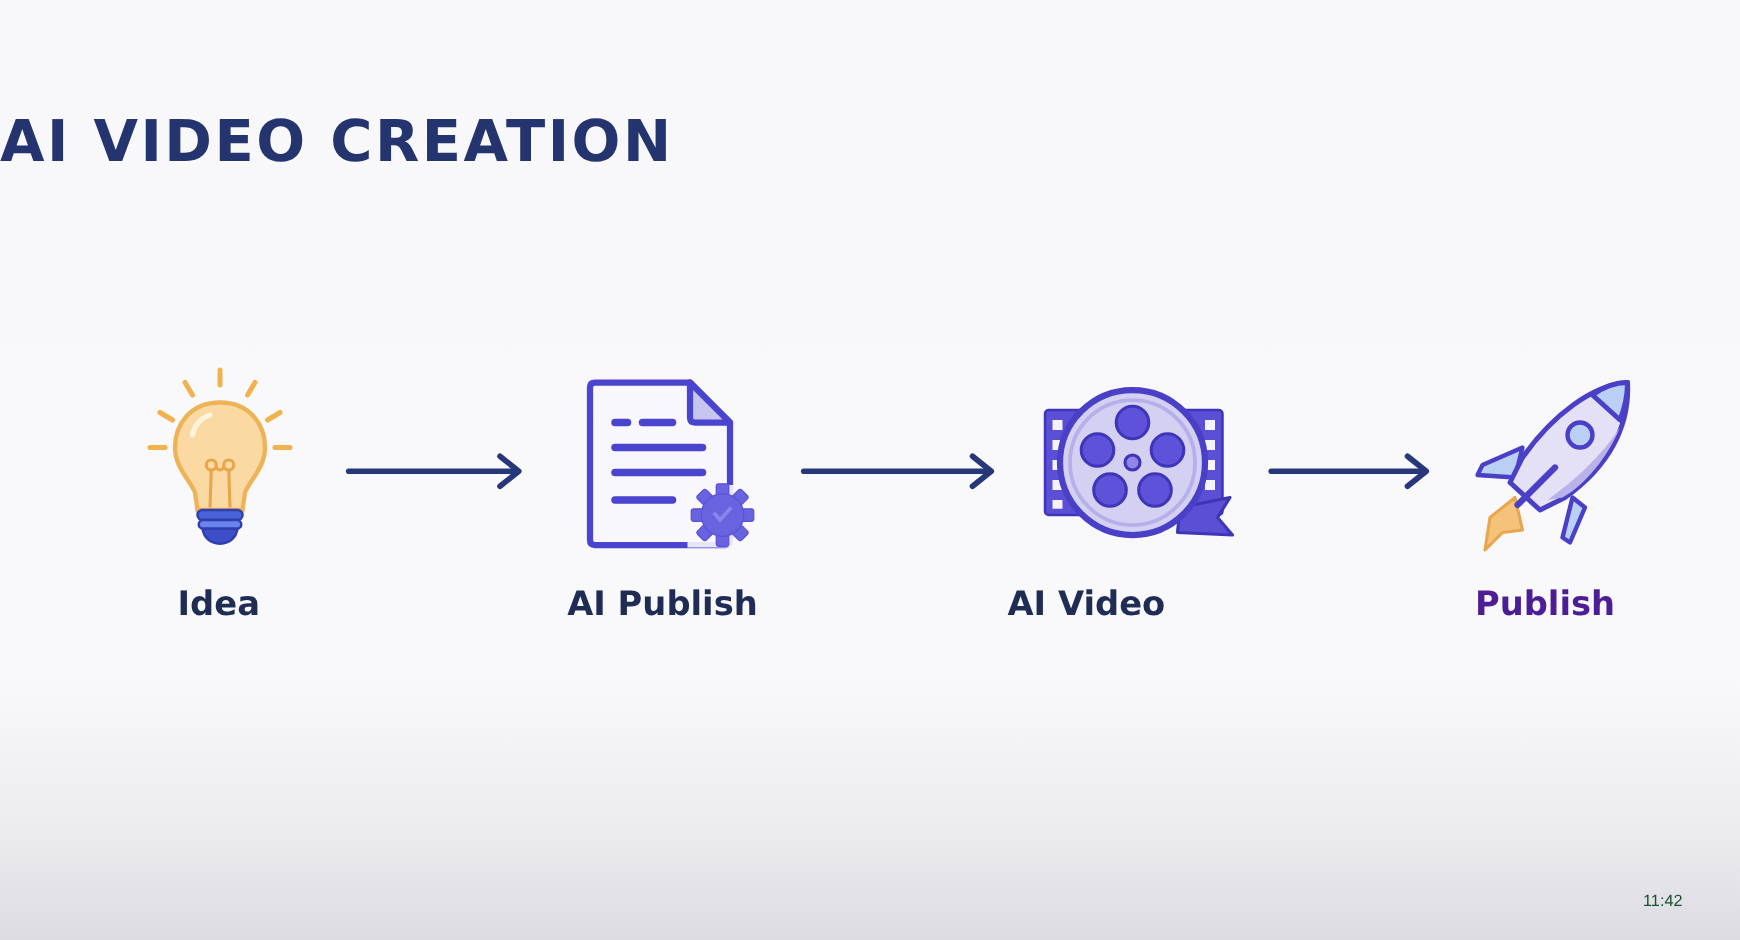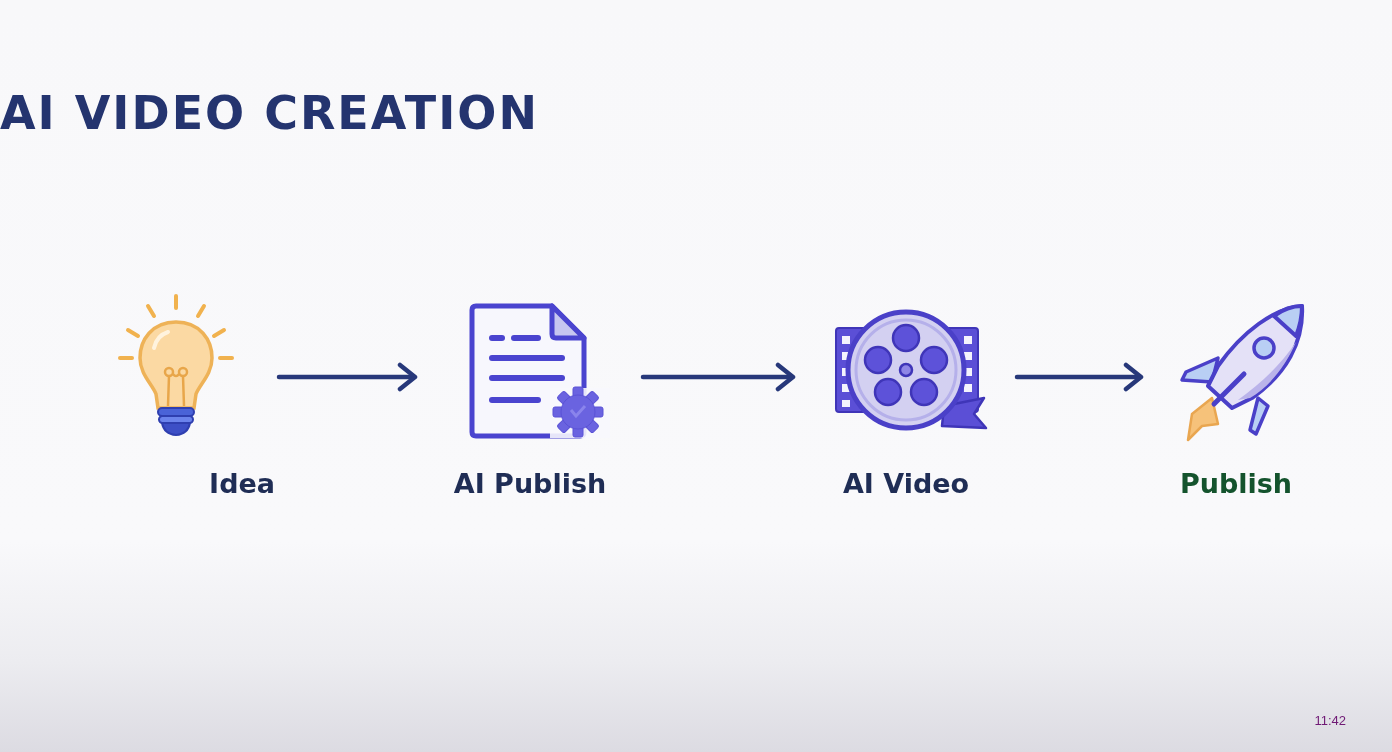--- a/index.html
+++ b/index.html
@@ -10,21 +10,21 @@
     }
     .title {
       position: absolute; top: 86px; left: 0; width: 1392px; 
       font-size: 46px; font-weight: 700; letter-spacing: 2px; color: #24346f;
       font-family: "DejaVu Sans", sans-serif;
     }
     .label-wrap { position: absolute; top: 468px; width: 200px; }
     .arrow { position: absolute; top: 362px; }
     .timestamp {
       position: absolute; right: 46px; bottom: 24px;
-      font-size: 13px; color: #701a75; font-family: "Liberation Sans", sans-serif;
+      font-size: 13px; color: #14532d; font-family: "Liberation Sans", sans-serif;
     }
   </style>
 </head>
 <body>
 
 <div class="title">AI VIDEO CREATION</div>
 
 <div class="icon" style="position:absolute;left:108px;top:290px;width:136px;height:150px;">
   <svg width="136" height="150" viewBox="0 0 136 150">
     <g stroke="#f1b24e" stroke-width="4" stroke-linecap="round">
@@ -40,21 +40,21 @@
     <path d="M46 58 C48 48 54 44 60 42" stroke="#fff3de" stroke-width="4" fill="none" stroke-linecap="round"></path>
     <circle cx="61" cy="82" r="4" fill="none" stroke="#e8a64a" stroke-width="2.5"></circle>
     <circle cx="75" cy="82" r="4" fill="none" stroke="#e8a64a" stroke-width="2.5"></circle>
     <path d="M61 86 L60 116 M75 86 L76 116 M65 84 Q68 88 71 84" stroke="#e8a64a" stroke-width="2.5" fill="none"></path>
     <rect x="50" y="118" width="36" height="8" rx="4" fill="#4a63d8" stroke="#2f3fb0" stroke-width="2"></rect>
     <rect x="51" y="126" width="34" height="7" rx="3.5" fill="#6b83ec" stroke="#2f3fb0" stroke-width="2"></rect>
     <path d="M54 133 L82 133 Q80 144 68 145 Q56 144 54 133 Z" fill="#3d4fc6" stroke="#2f3fb0" stroke-width="2"></path>
   </svg>
 </div>
 <div class="label-wrap" style="left:75px;">
-  <div class="label step-label" style="position:absolute;top:0;left:0;width:200px;text-align:right;font-size:27px;font-weight:700;color:#1f2d55;font-family:'DejaVu Sans',sans-serif;">Idea</div>
+  <div class="label step-label" style="position:absolute;top:0;left:0;width:200px;text-align:center;font-size:27px;font-weight:700;color:#1f2d55;font-family:'DejaVu Sans',sans-serif;">Idea</div>
 </div>
 
 <div class="arrow" style="left:276px;">
   <svg width="146" height="30" viewBox="0 0 146 30">
     <line x1="3" y1="15" x2="138" y2="15" stroke="#27387a" stroke-width="4.5" stroke-linecap="round"></line>
     <polyline points="124,3 139,15 124,27" fill="none" stroke="#27387a" stroke-width="4.5" stroke-linecap="round" stroke-linejoin="round"></polyline>
   </svg>
 </div>
 
 <div class="icon" style="position:absolute;left:466px;top:300px;width:150px;height:142px;">
@@ -118,21 +118,21 @@
       <circle cx="72" cy="32" r="13"></circle>
       <circle cx="44" cy="54" r="13"></circle>
       <circle cx="100" cy="54" r="13"></circle>
       <circle cx="54" cy="86" r="13"></circle>
       <circle cx="90" cy="86" r="13"></circle>
     </g>
     <circle cx="72" cy="64" r="6" fill="#8f86e6" stroke="#3f35b8" stroke-width="2.5"></circle>
   </svg>
 </div>
 <div class="label-wrap" style="left:806px;">
-  <div style="position:absolute;top:0;left:0;width:200px;text-align:center;font-size:27px;font-weight:700;color:#1f2d55;font-family:'DejaVu Sans',sans-serif;">AI Video</div>
+  <div style="position:absolute;top:0;left:0;width:200px;text-align:left;font-size:27px;font-weight:700;color:#1f2d55;font-family:'DejaVu Sans',sans-serif;">AI Video</div>
 </div>
 
 <div class="arrow" style="left:1014px;">
   <svg width="134" height="30" viewBox="0 0 134 30">
     <line x1="3" y1="15" x2="126" y2="15" stroke="#27387a" stroke-width="4.5" stroke-linecap="round"></line>
     <polyline points="112,3 127,15 112,27" fill="none" stroke="#27387a" stroke-width="4.5" stroke-linecap="round" stroke-linejoin="round"></polyline>
   </svg>
 </div>
 
 <div class="icon" style="position:absolute;left:1178px;top:302px;width:132px;height:140px;">
@@ -141,16 +141,16 @@
     <path d="M40 56 L8 70 L4 78 L34 80 Z" fill="#b9cff4" stroke="#4a40c8" stroke-width="3.5" stroke-linejoin="round"></path>
     <path d="M80 96 L72 128 L78 132 L90 104 Z" fill="#b9cff4" stroke="#4a40c8" stroke-width="3.5" stroke-linejoin="round"></path>
     <path d="M124 4 C96 6 64 30 40 64 L30 84 L54 106 L74 96 C108 72 126 40 124 4 Z" fill="#e4e1f7" stroke="#4a40c8" stroke-width="4" stroke-linejoin="round"></path>
     <path d="M118 40 C108 64 90 86 72 96 L60 98 C82 82 102 64 118 40 Z" fill="#bab3ea"></path>
     <path d="M124 4 C114 4 104 8 96 14 L118 34 C122 24 124 14 124 4 Z" fill="#b9cff4" stroke="#4a40c8" stroke-width="4" stroke-linejoin="round"></path>
     <circle cx="86" cy="46" r="10" fill="#b9cff4" stroke="#4a40c8" stroke-width="3.5"></circle>
     <line x1="66" y1="72" x2="36" y2="102" stroke="#4a40c8" stroke-width="5" stroke-linecap="round"></line>
   </svg>
 </div>
 <div class="label-wrap" style="left:1136px;">
-  <div style="position:absolute;top:0;left:0;width:200px;text-align:center;font-size:27px;font-weight:700;color:#14532d;font-family:'DejaVu Sans',sans-serif;">Publish</div>
+  <div style="position:absolute;top:0;left:0;width:200px;text-align:center;font-size:27px;font-weight:700;color:#4c1d95;font-family:'DejaVu Sans',sans-serif;">Publish</div>
 </div>
 
 <div class="timestamp">11:42</div>
 
 </body></html>

